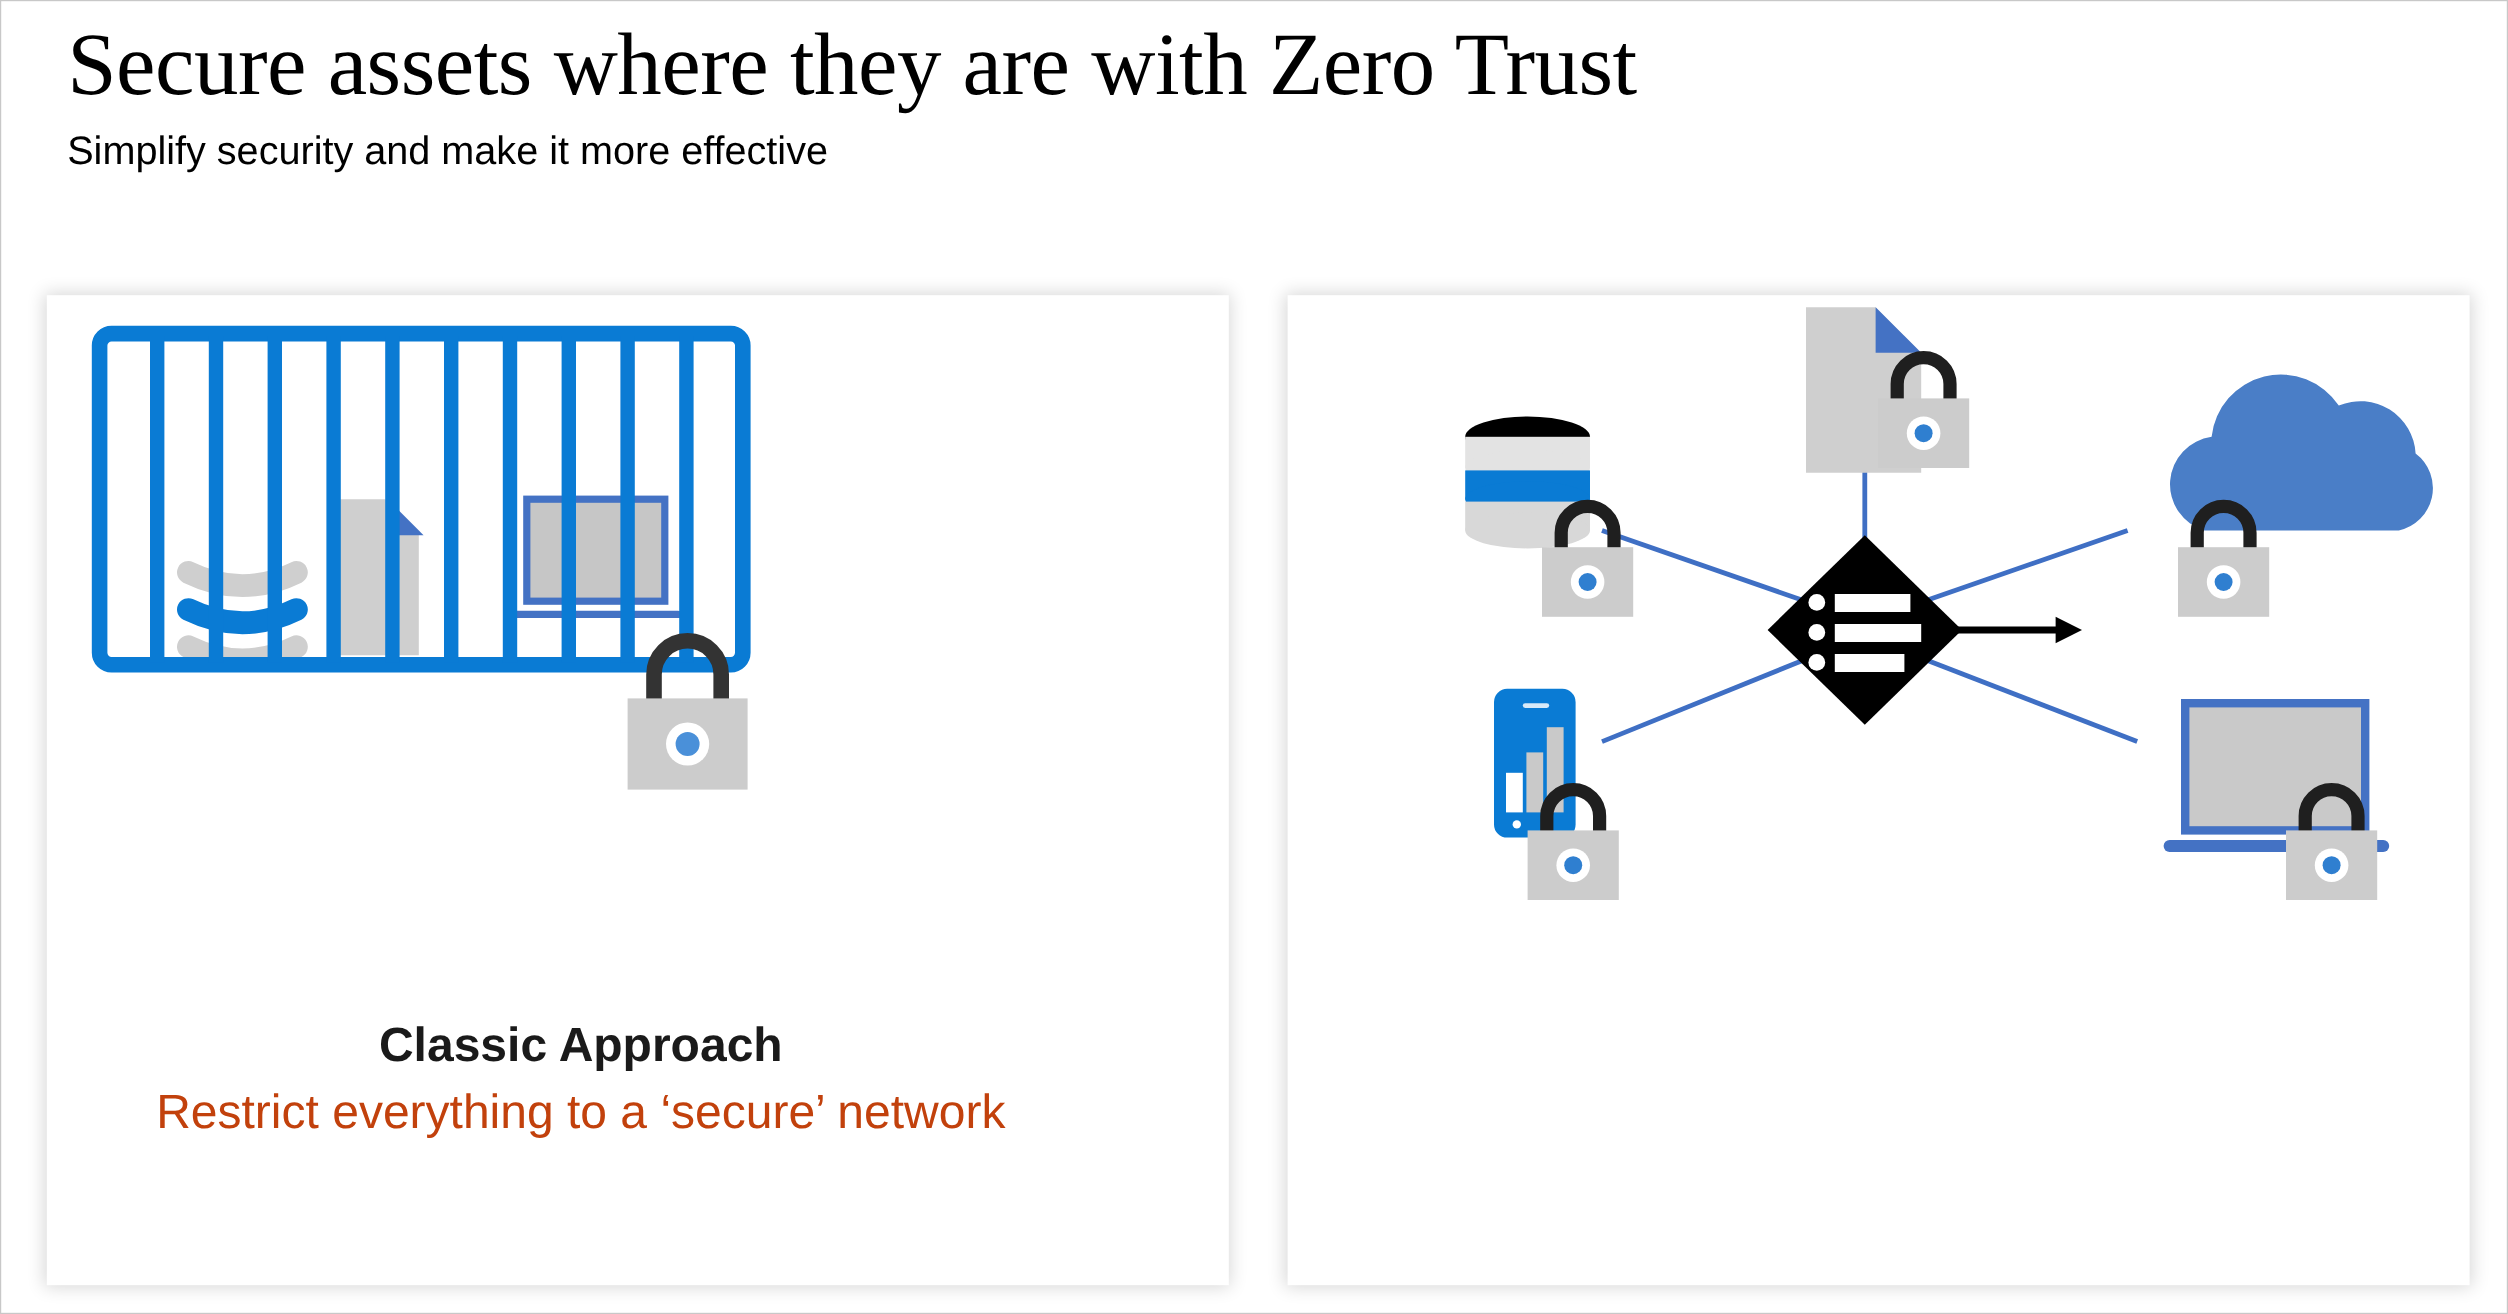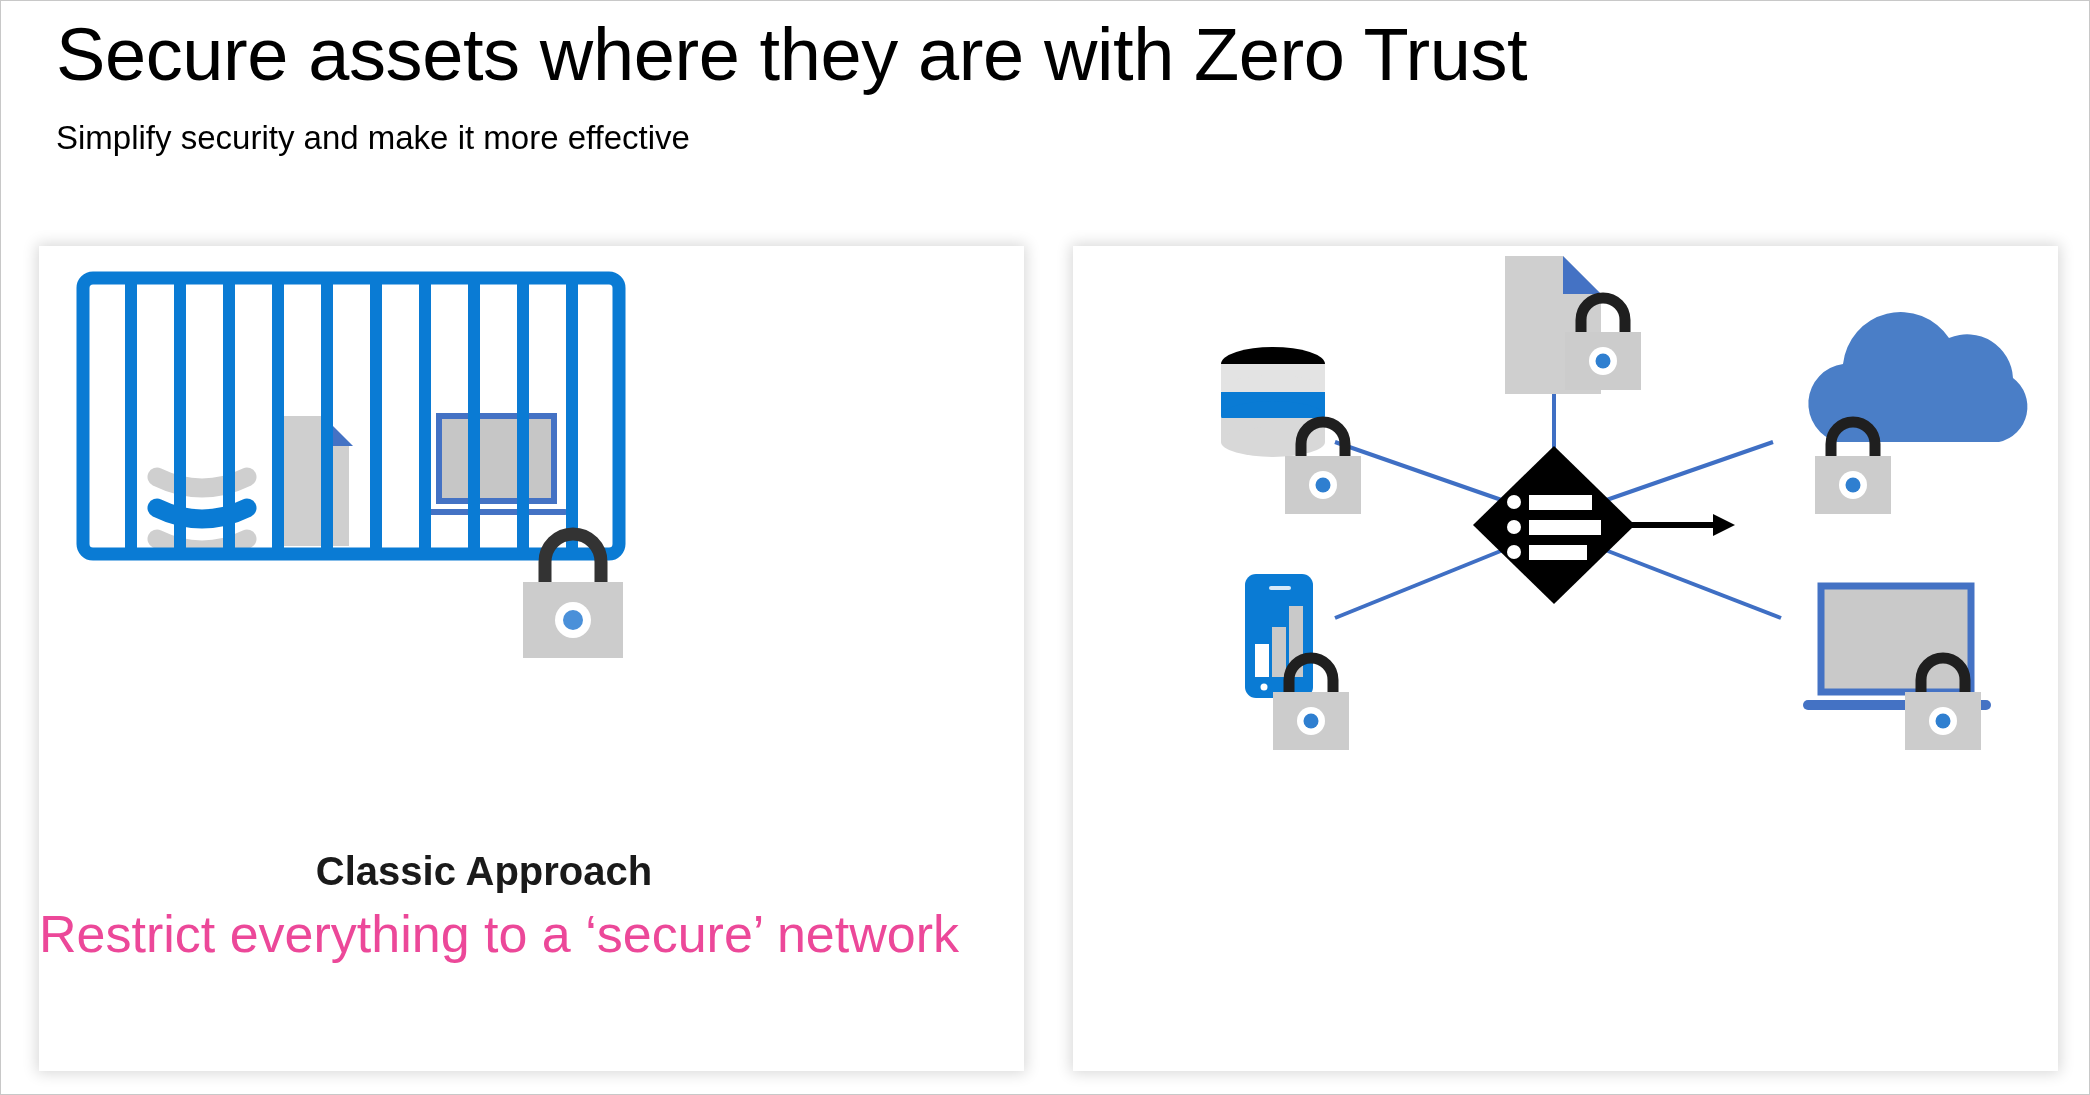--- a/index.html
+++ b/index.html
@@ -32,23 +32,24 @@
     top: 14px;
     width: 1900px;
   }
   #page-title {
     font-size: 74px;
     font-weight: 300;
     line-height: 1.08;
     letter-spacing: -0.4px;
     color: #000000;
     white-space: nowrap;
+    font-family: Liberation Serif, serif;
   }
   #page-subtitle {
-    margin-top: 24px;
+    margin-top: 12px;
     font-size: 33px;
     font-weight: 400;
     color: #000000;
     white-space: nowrap;
   }
 
   
   .card {
     position: absolute;
     top: 245px;
@@ -80,26 +81,25 @@
     text-align: center;
   }
   .caption-title {
     font-size: 40px;
     font-weight: 700;
     color: #1a1a1a;
     line-height: 1.25;
   }
   .caption-sub {
     margin-top: 6px;
-    font-size: 52px;
+    font-size: 40px;
     font-weight: 400;
-    color: #ec4899;
+    color: #c2410c;
     line-height: 1.25;
     white-space: nowrap;
-    text-align: right;
   }
 </style>
 </head>
 <body>
 
 <div id="slide">
 
   <div id="header">
     <div id="page-title">Secure assets where they are with Zero Trust</div>
     <div id="page-subtitle">Simplify security and make it more effective</div>

